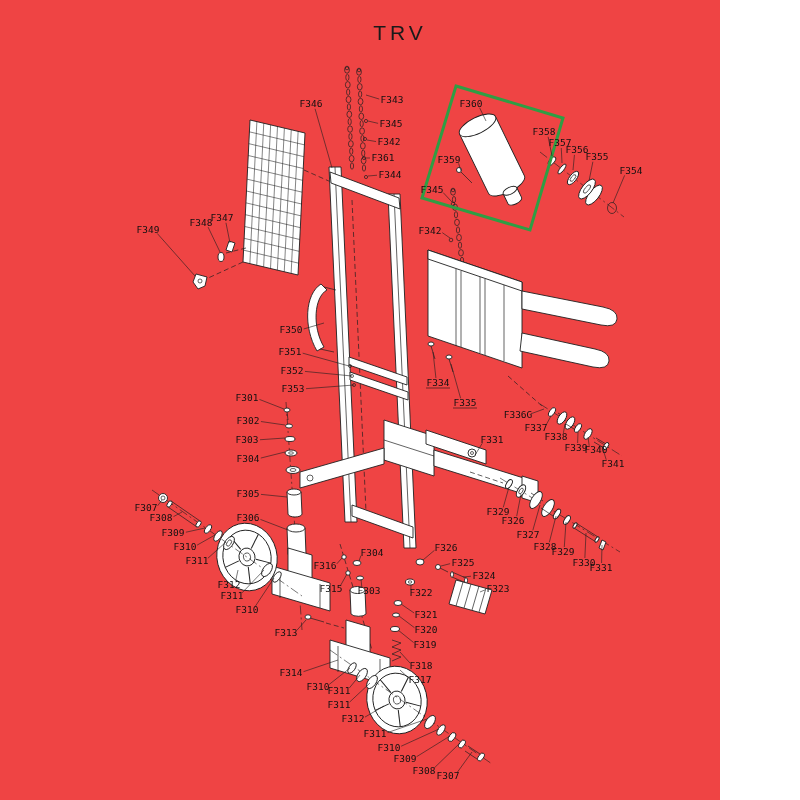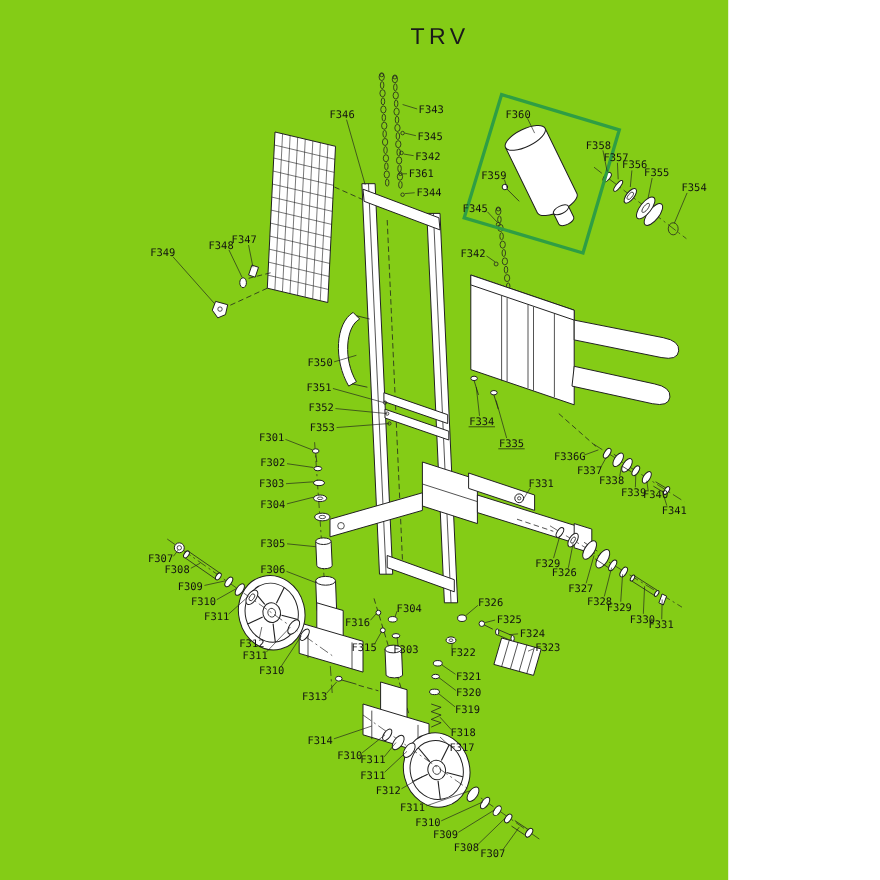--- a/index.html
+++ b/index.html
@@ -1,16 +1,16 @@
 <!DOCTYPE html>
 <html><head>
 <meta charset="utf-8">
 <style>
   html,body{margin:0;padding:0;background:#ffffff;}
-  .canvas{position:relative;width:662px;height:800px;background:#84cc16;overflow:hidden;}
+  .canvas{position:relative;width:720px;height:800px;background:#ef4444;overflow:hidden;}
   svg{display:block;}
   .title{font:400 21px "Liberation Sans",sans-serif;letter-spacing:4px;fill:#1a1a1a;}
   .plabel{font:400 9.5px "DejaVu Sans Mono",monospace;fill:#111111;text-anchor:middle;}
   .tn{fill:none;stroke:#1f1f1f;stroke-width:0.7;}
   .fw{fill:#ffffff;stroke:#1f1f1f;stroke-width:0.9;}
   .dash{fill:none;stroke:#1f1f1f;stroke-dasharray:5 3;stroke-width:0.7;}
   .dashdot{fill:none;stroke:#1f1f1f;stroke-dasharray:9 3 2 3;stroke-width:0.6;}
 </style>
 </head>
 <body>

